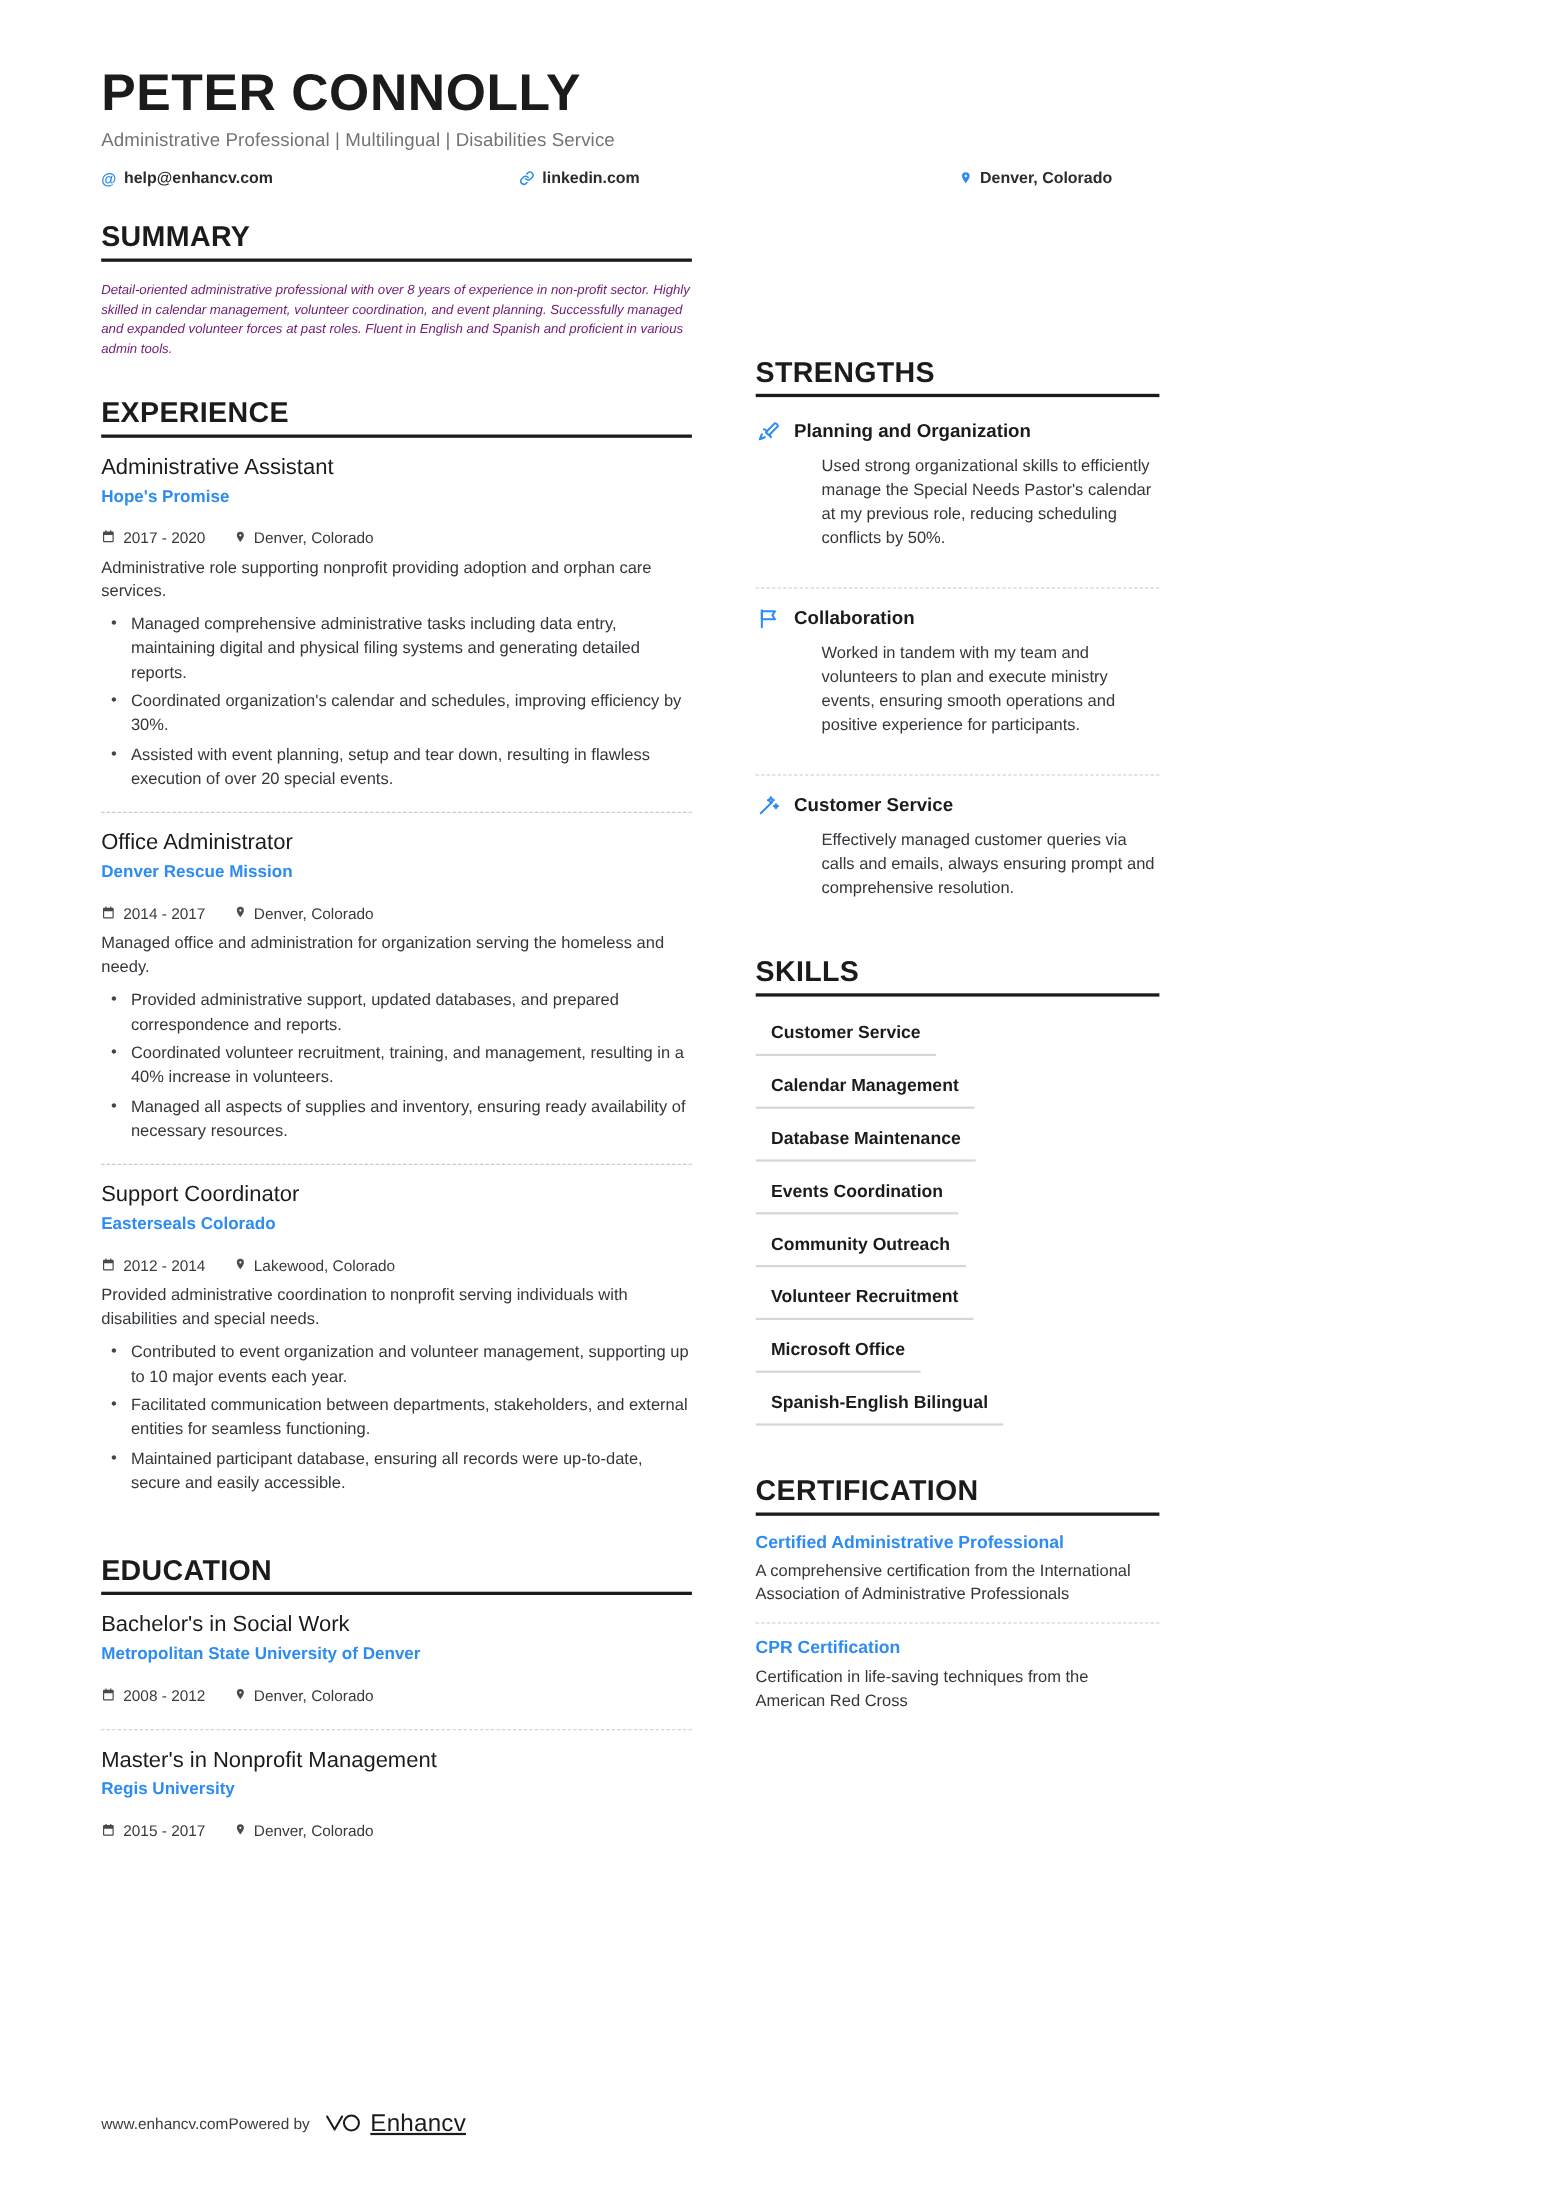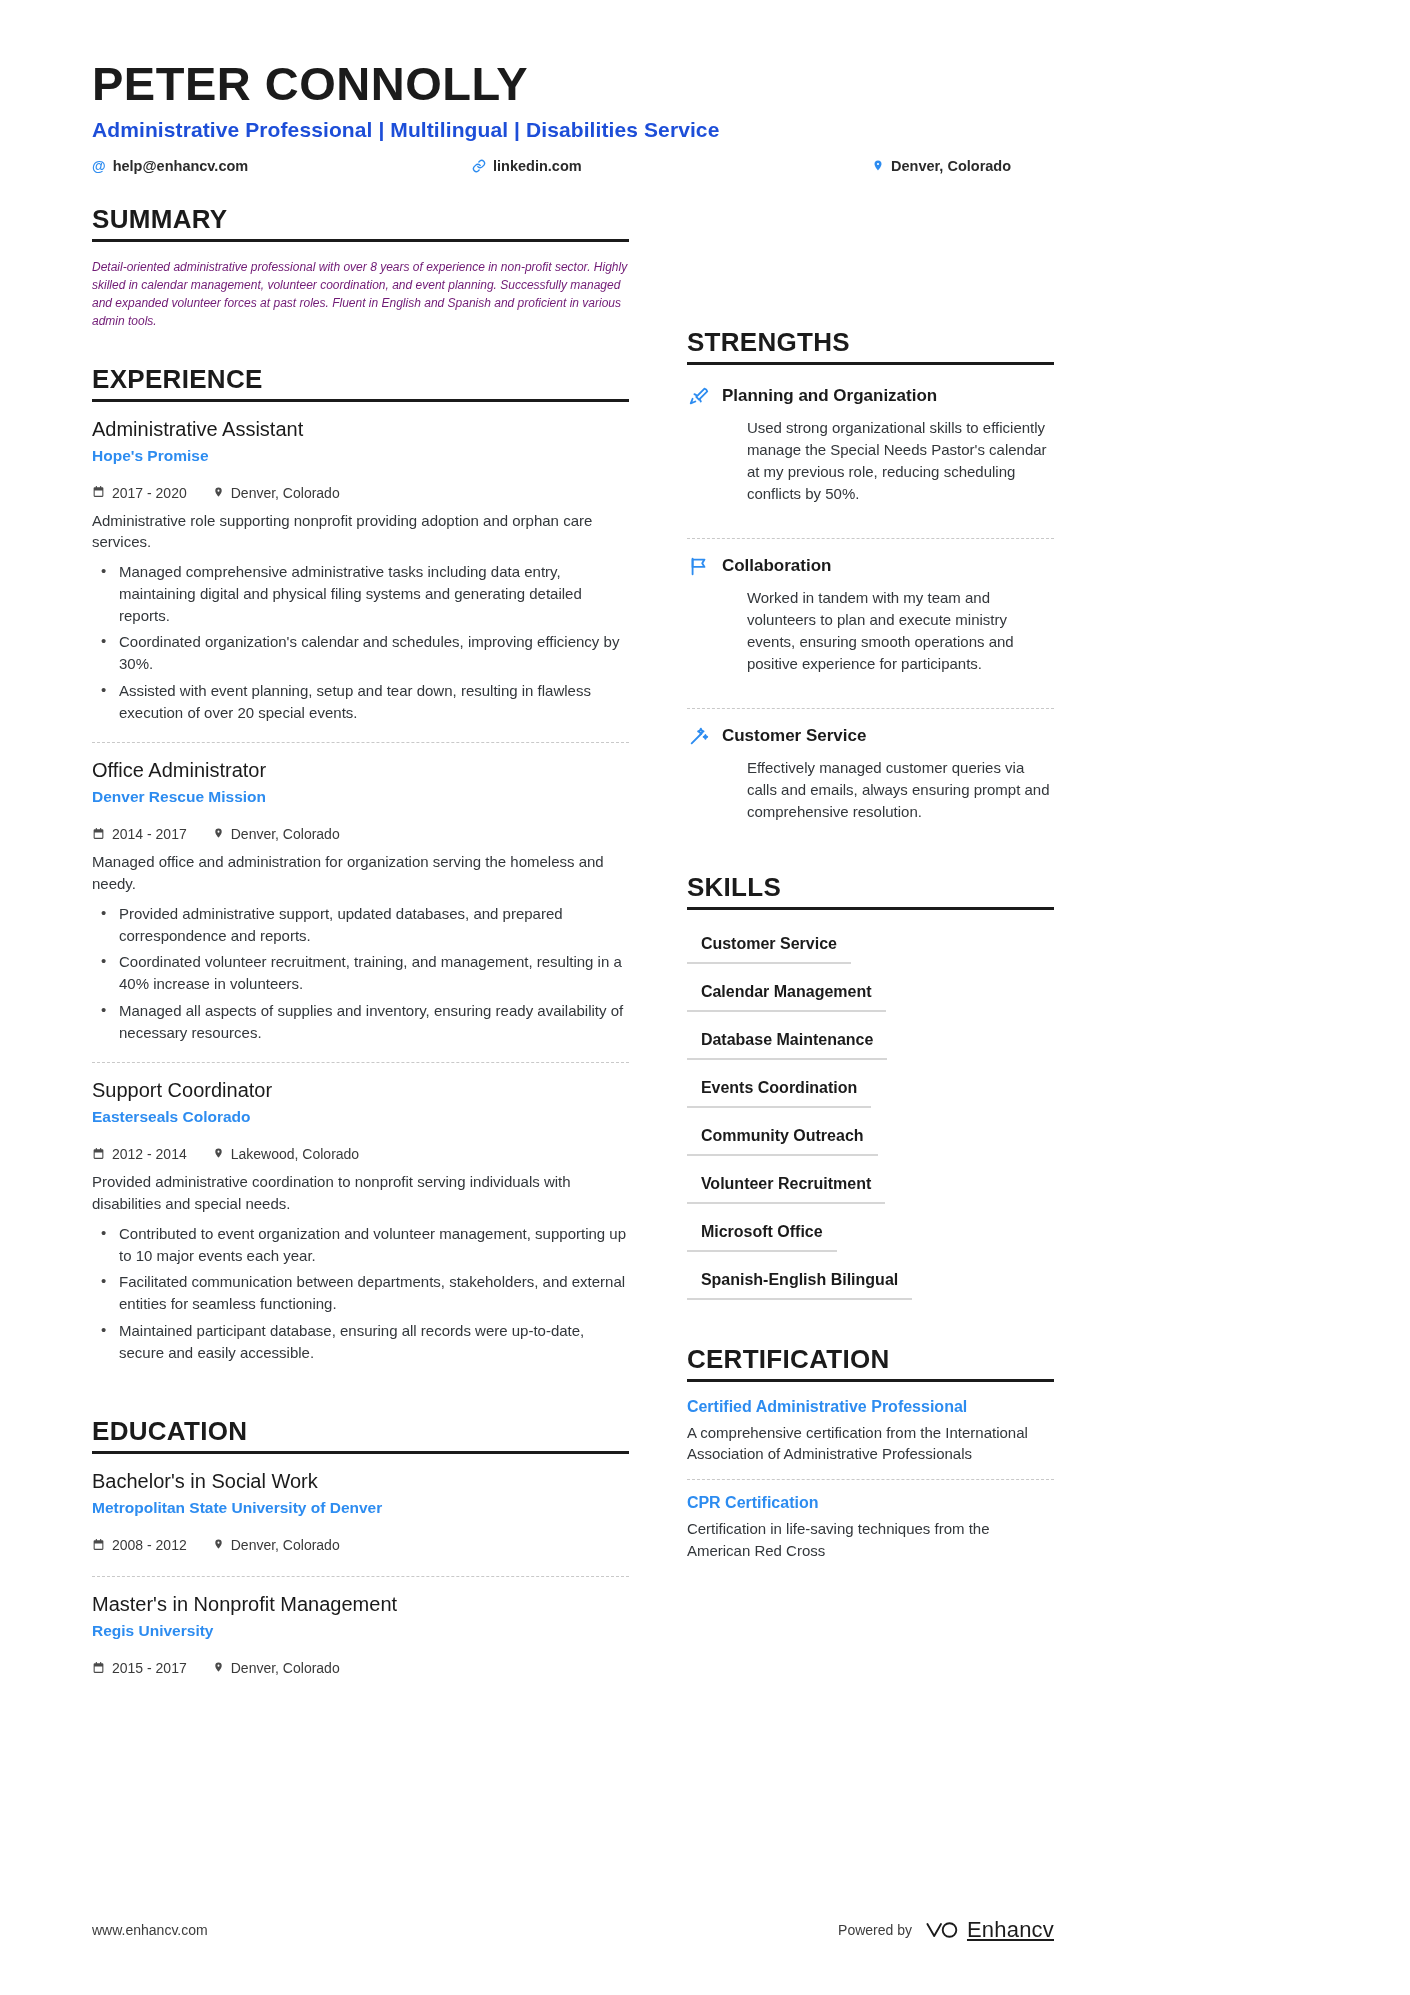--- a/index.html
+++ b/index.html
@@ -22,23 +22,23 @@
   
   .name {
     font-size: 47px;
     font-weight: bold;
     letter-spacing: 0.5px;
     color: #1b1b1b;
     line-height: 1.1;
     margin-bottom: 8px;
   }
   .headline {
-    font-size: 21px;
-    font-weight: bold;
-    color: #1d4ed8;
+    font-size: 17px;
+    font-weight: normal;
+    color: #737373;
     margin-bottom: 16px;
     letter-spacing: 0.1px;
   }
   .contact-row {
     display: flex;
     align-items: center;
     font-size: 14.5px;
     font-weight: bold;
     color: #2b2b2b;
     margin-bottom: 30px;
@@ -153,21 +153,20 @@
   .cert-text { font-size: 15px; line-height: 1.45; color: #33373b; }
 
   
   .footer {
     position: absolute;
     left: 92px;
     right: 92px;
     bottom: 52px;
     display: flex;
     align-items: center;
-    justify-content: space-between;
     font-size: 14px;
     color: #3c3c3c;
   }
   .powered { display: flex; align-items: center; gap: 12px; }
   .brand { display:flex; align-items:center; gap: 9px; font-size: 22px; color:#1b1b1b; letter-spacing:0.2px;text-decoration:underline;}
   .brand-mark { color:#1b1b1b; display:flex; }
 </style>
 </head>
 <body>
 

